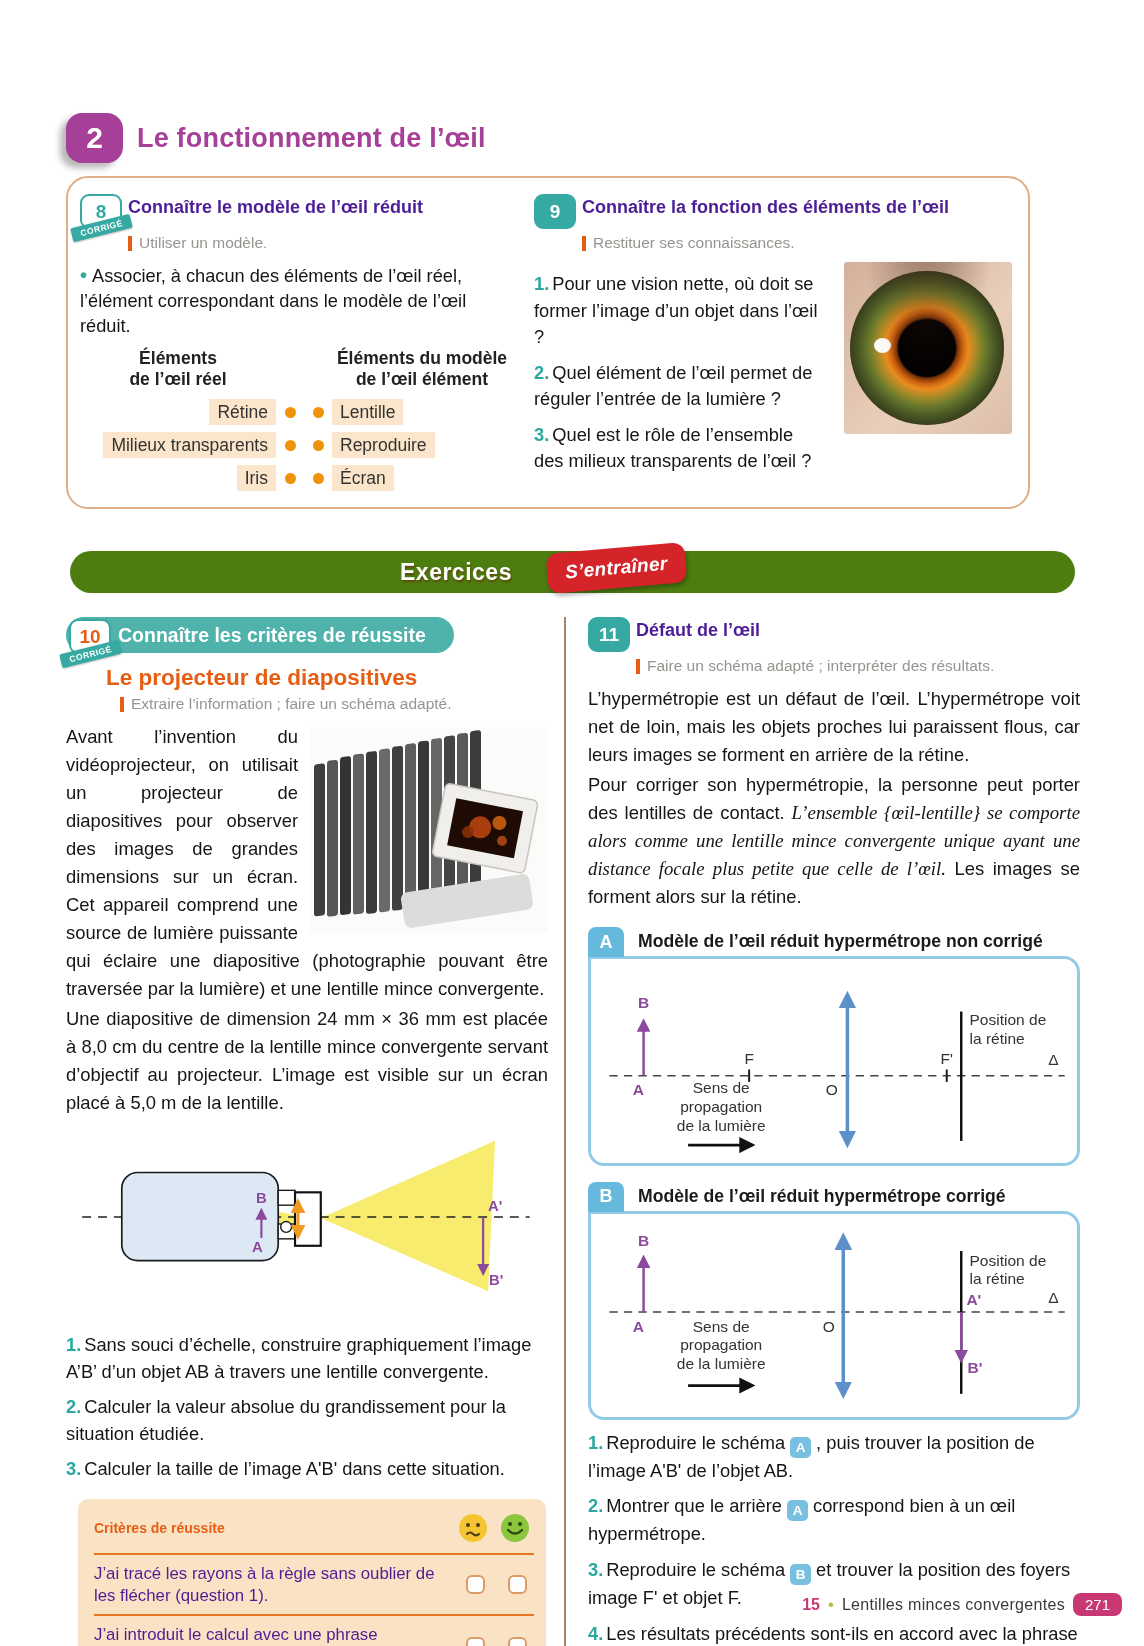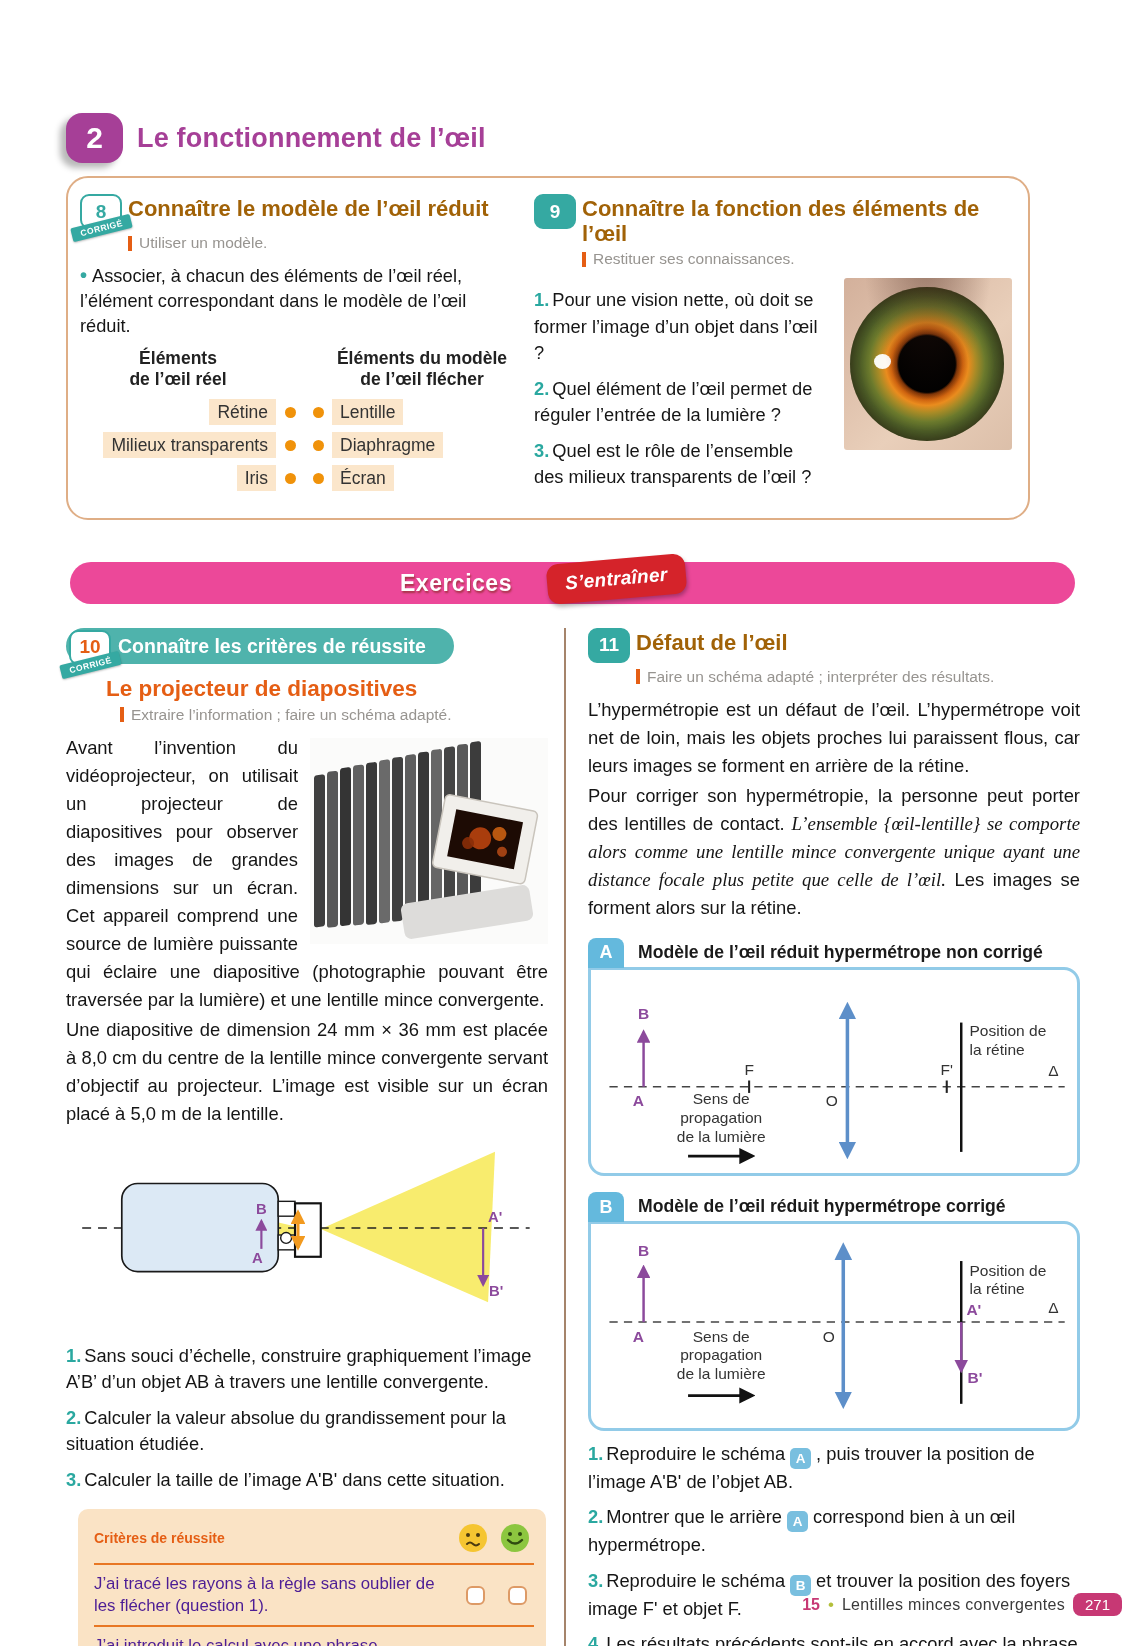--- a/index.html
+++ b/index.html
@@ -21,21 +21,21 @@
 
   .ex-head{position:relative;padding-left:48px;min-height:36px;margin-bottom:2px;}
   .numbox{position:absolute;left:0;top:0;width:38px;height:31px;border-radius:9px;
           display:flex;align-items:center;justify-content:center;font-weight:bold;font-size:19px;}
   .numbox.outline{background:#fff;border:2.5px solid #35a9a2;color:#35a9a2;}
   .numbox.filled{background:#35a9a2;border:2.5px solid #35a9a2;color:#fff;}
   .numbox.orange-num{color:#e55e14;}
   .ribbon{position:absolute;left:-9px;top:27px;background:#35a9a2;color:#fff;font-size:8.5px;
           font-weight:bold;padding:2px 9px;transform:rotate(-14deg);border-radius:2px;letter-spacing:.5px;
           box-shadow:0 1px 2px rgba(0,0,0,.25);}
-  .ex-title{margin:0;padding-top:3px;font-size:22px;font-weight:bold;color:#a16207;line-height:1.12;}
+  .ex-title{margin:0;padding-top:3px;font-size:18px;font-weight:bold;color:#4c1d95;line-height:1.12;}
   .skill{margin:4px 0 10px 48px;font-size:15.5px;color:#979490;display:flex;align-items:center;}
   .skill .skillbar{display:inline-block;width:4px;height:15px;background:#e55e14;margin-right:7px;flex:none;}
 
   .instruction{margin:10px 0 8px 0;font-size:18.2px;line-height:1.35;}
   .instruction .bullet{color:#35a9a2;font-weight:bold;margin-right:5px;font-size:20px;}
 
   .match-heads{display:grid;grid-template-columns:196px 56px 1fr;margin-top:10px;}
   .mh{font-weight:bold;font-size:17.5px;text-align:center;line-height:1.2;color:#222;}
   .mrow{display:grid;grid-template-columns:196px 28px 28px 1fr;align-items:center;margin-top:12px;}
   .tag{background:#fbe6cb;padding:3px 8px;font-size:17.5px;color:#333;}
@@ -53,21 +53,21 @@
   .eye::before{content:"";position:absolute;inset:0;z-index:3;
        background:radial-gradient(ellipse at 50% -25%,rgba(70,35,25,.5),rgba(0,0,0,0) 55%);}
   .iris{position:absolute;left:6px;top:9px;width:154px;height:154px;border-radius:50%;z-index:1;
        background:radial-gradient(circle,#000 26%,#7d3407 28%,#cf6410 33%,#ea8c1e 38%,#a98b26 45%,
                   #6d7b2d 53%,#4d5f28 62%,#3b4d22 72%,#2f3f1e 79%,#5c4a35 84%,rgba(92,74,53,0) 88%);
        box-shadow:0 0 14px 2px rgba(50,30,15,.55) inset;}
   .eye-highlight{position:absolute;left:30px;top:76px;width:17px;height:15px;border-radius:50%;
        background:#fff;opacity:.95;z-index:2;filter:blur(.4px);}
 
   
-  .banner{position:relative;margin:42px 0 0 70px;width:1005px;height:42px;background:#ec4899;border-radius:21px;}
+  .banner{position:relative;margin:42px 0 0 70px;width:1005px;height:42px;background:#4d7c0f;border-radius:21px;}
   .banner-label{position:absolute;left:330px;top:8px;color:#fff;font-size:23px;font-weight:bold;
                 letter-spacing:.5px;text-shadow:1px 2px 2px rgba(110,35,0,.55);}
   .sticker{position:absolute;left:477px;top:-3px;background:#d5232a;color:#fff;font-size:19px;font-weight:bold;
            font-style:italic;padding:9px 18px;border-radius:12px;transform:rotate(-5deg);
            box-shadow:1px 3px 4px rgba(0,0,0,.3);letter-spacing:.3px;}
 
   
   .columns{display:flex;margin:24px 0 0 66px;width:1014px;align-items:stretch;}
   .col-left{box-sizing:border-box;width:500px;padding-right:16px;border-right:2px solid #a5846b;}
   .col-right{box-sizing:border-box;flex:1;padding-left:22px;}
@@ -153,34 +153,34 @@
         <span class="bullet">•</span><span>Associer, à chacun des éléments de l’œil réel, l’élément correspondant dans le modèle de l’œil réduit.</span>
       </p>
       <div class="match-heads">
         <div class="mh">
           <span>Éléments</span><br>
           <span>de l’œil réel</span>
         </div>
         <div></div>
         <div class="mh">
           <span>Éléments du modèle</span><br>
-          <span>de l’œil flécher</span>
+          <span>de l’œil élément</span>
         </div>
       </div>
       <div class="mrow">
         <div class="mcell-l"><span class="tag">Rétine</span></div>
         <span class="mdot"></span>
         <span class="mdot"></span>
         <div class="mcell-r"><span class="tag">Lentille</span></div>
       </div>
       <div class="mrow">
         <div class="mcell-l"><span class="tag">Milieux transparents</span></div>
         <span class="mdot"></span>
         <span class="mdot"></span>
-        <div class="mcell-r"><span class="tag">Diaphragme</span></div>
+        <div class="mcell-r"><span class="tag">Reproduire</span></div>
       </div>
       <div class="mrow">
         <div class="mcell-l"><span class="tag">Iris</span></div>
         <span class="mdot"></span>
         <span class="mdot"></span>
         <div class="mcell-r"><span class="tag">Écran</span></div>
       </div>
     </div>
 
     <div class="top-right">

